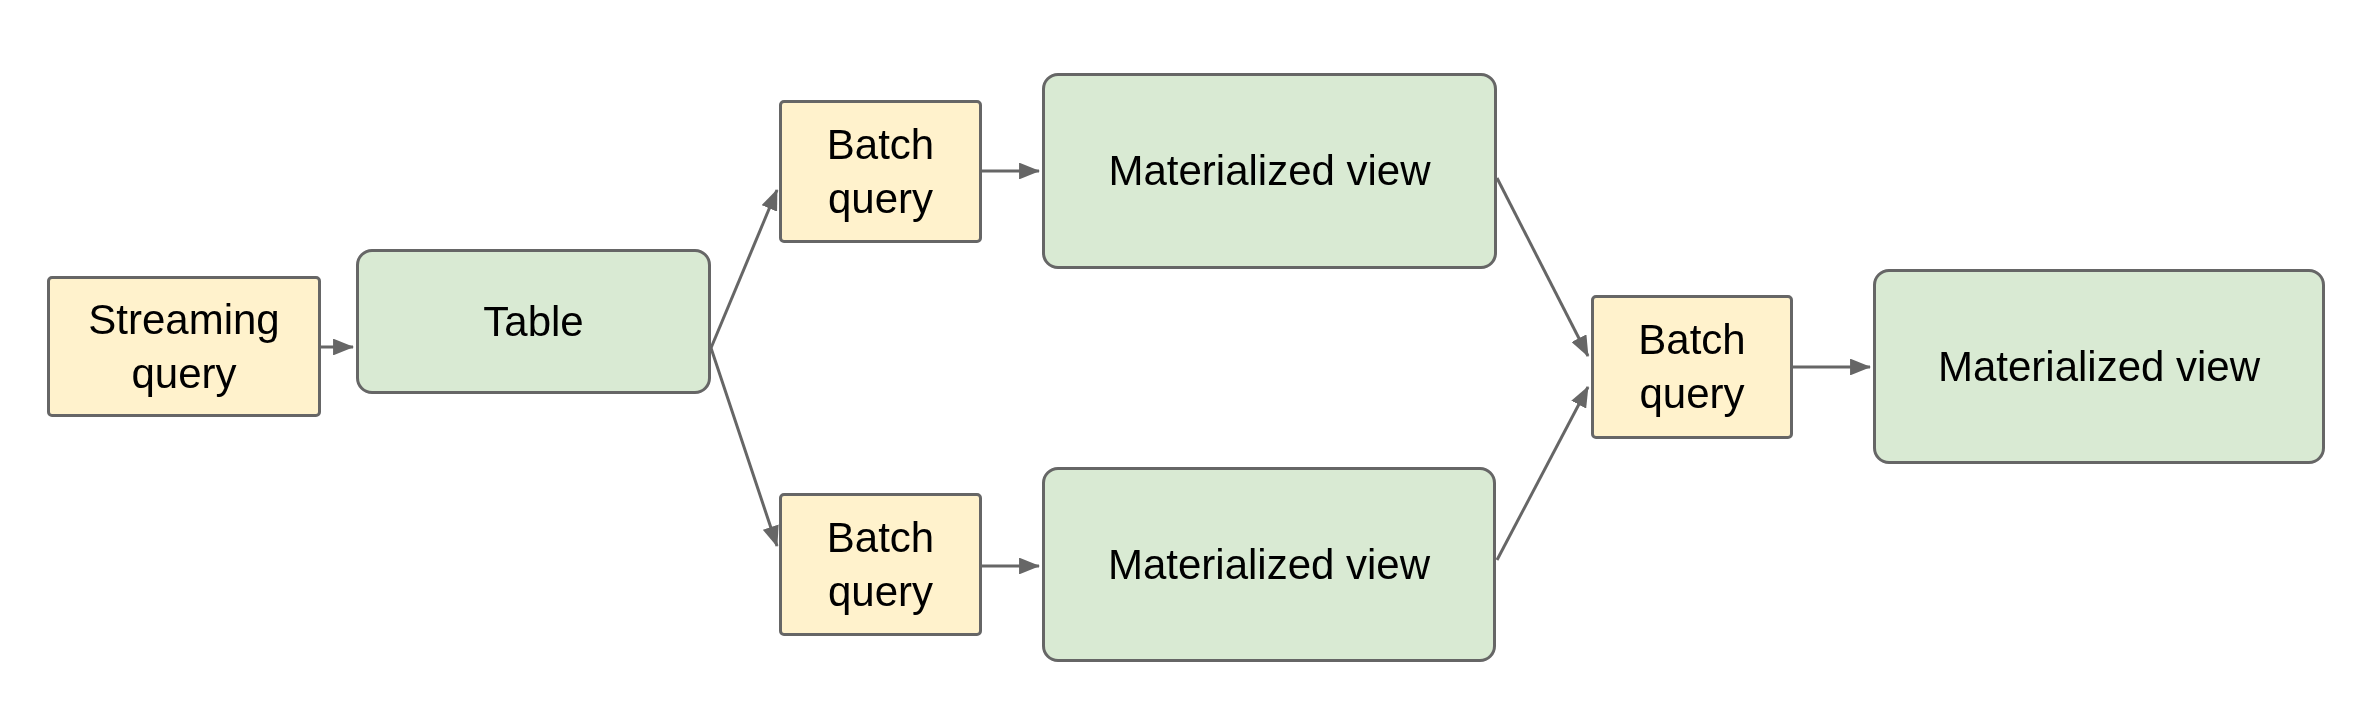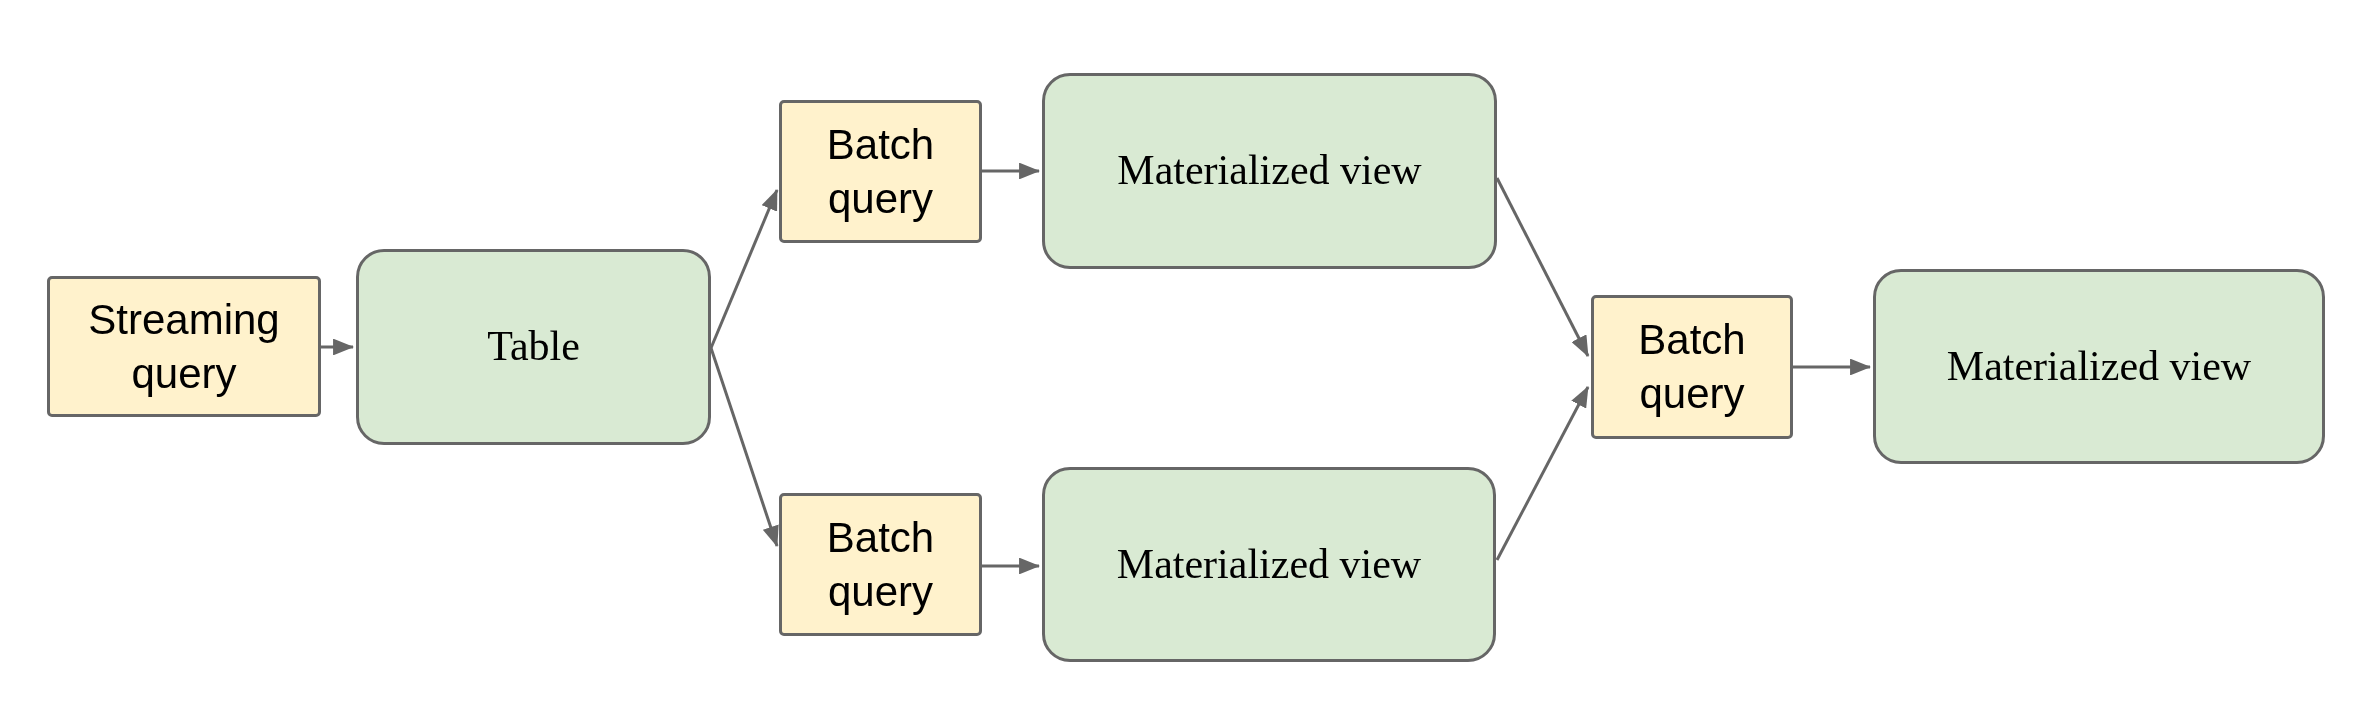--- a/index.html
+++ b/index.html
@@ -27,21 +27,21 @@
     position:absolute;
     box-sizing:border-box;
     display:flex;align-items:center;justify-content:center;
     text-align:center;
     border:3px solid var(--stroke);
     color:var(--text);
     font-size:42px;
     line-height:1.28;
   }
   .node.query{background:var(--query-fill);border-radius:5px;}
-  .node.view{background:var(--view-fill);border-radius:28px;font-family:Liberation Serif, serif;}
+  .node.view{background:var(--view-fill);border-radius:16px;}
   .node .lbl{display:block;padding:0 8px;}
 </style>
 </head>
 <body>
 
 <div class="canvas">
 
   <svg class="edges" viewBox="0 0 2370 720" xmlns="http://www.w3.org/2000/svg" aria-hidden="true">
     <defs>
       <marker id="arrowhead" viewBox="0 0 10 8" refX="9.5" refY="4" markerWidth="7" markerHeight="5.6" orient="auto" markerUnits="strokeWidth">
@@ -55,21 +55,21 @@
     <line x1="982" y1="566" x2="1039" y2="566" marker-end="url(#arrowhead)"></line>
     <line x1="1497" y1="178" x2="1588" y2="356" marker-end="url(#arrowhead)"></line>
     <line x1="1497" y1="560" x2="1588" y2="387" marker-end="url(#arrowhead)"></line>
     <line x1="1793" y1="367" x2="1870" y2="367" marker-end="url(#arrowhead)"></line>
   </svg>
 
   <div class="node query" style="left:47px;top:276px;width:274px;height:141px">
     <span class="lbl">Streaming query</span>
   </div>
 
-  <div class="node view" style="left:356px;top:249px;width:355px;height:196px">
+  <div class="node view" style="left:356px;top:249px;width:355px;height:145px">
     <span class="lbl">Table</span>
   </div>
 
   <div class="node query" style="left:779px;top:100px;width:203px;height:143px">
     <span class="lbl">Batch query</span>
   </div>
 
   <div class="node view" style="left:1042px;top:73px;width:455px;height:196px">
     <span class="lbl">Materialized view</span>
   </div>

